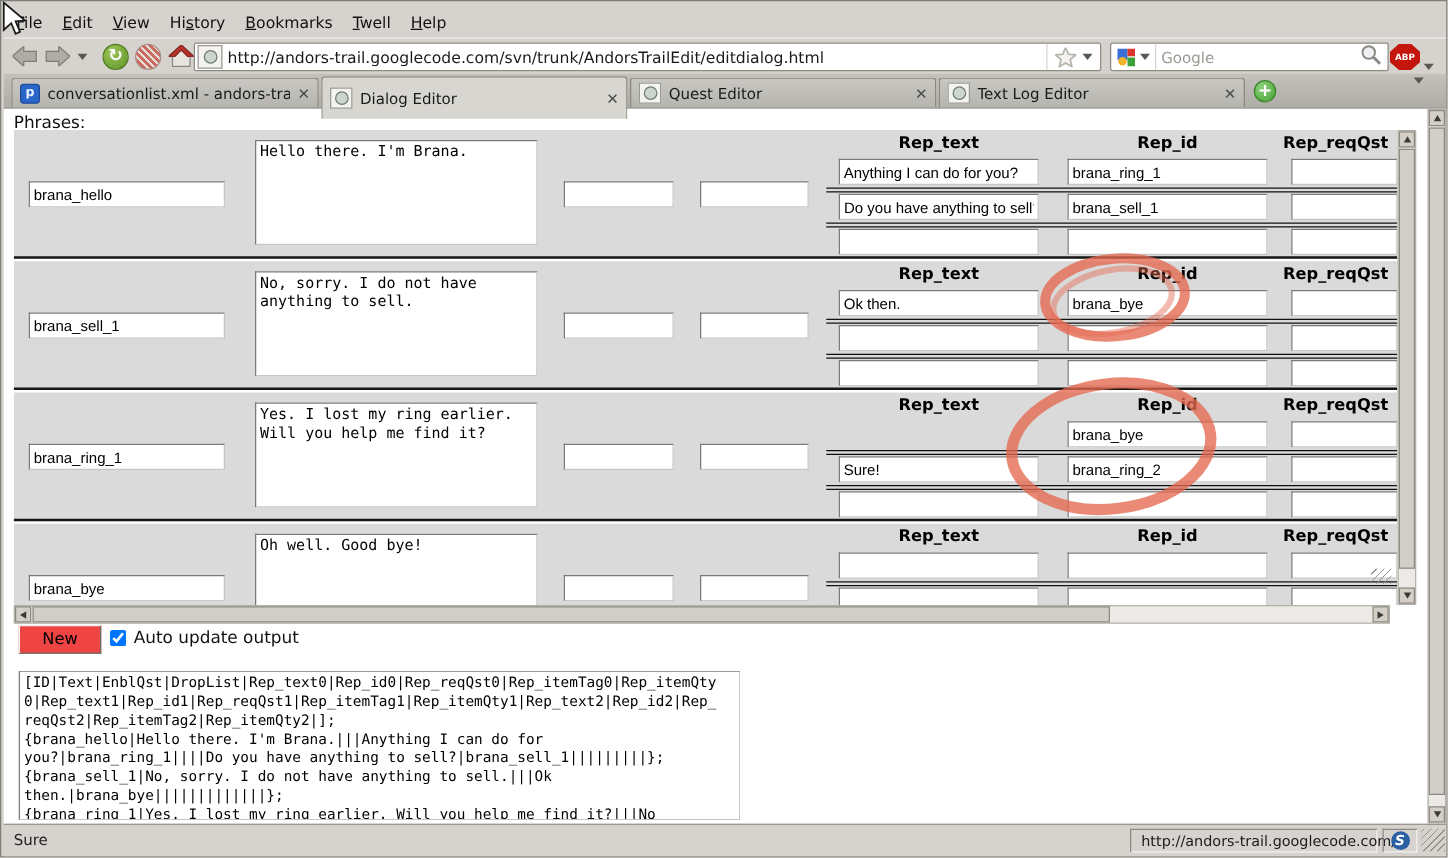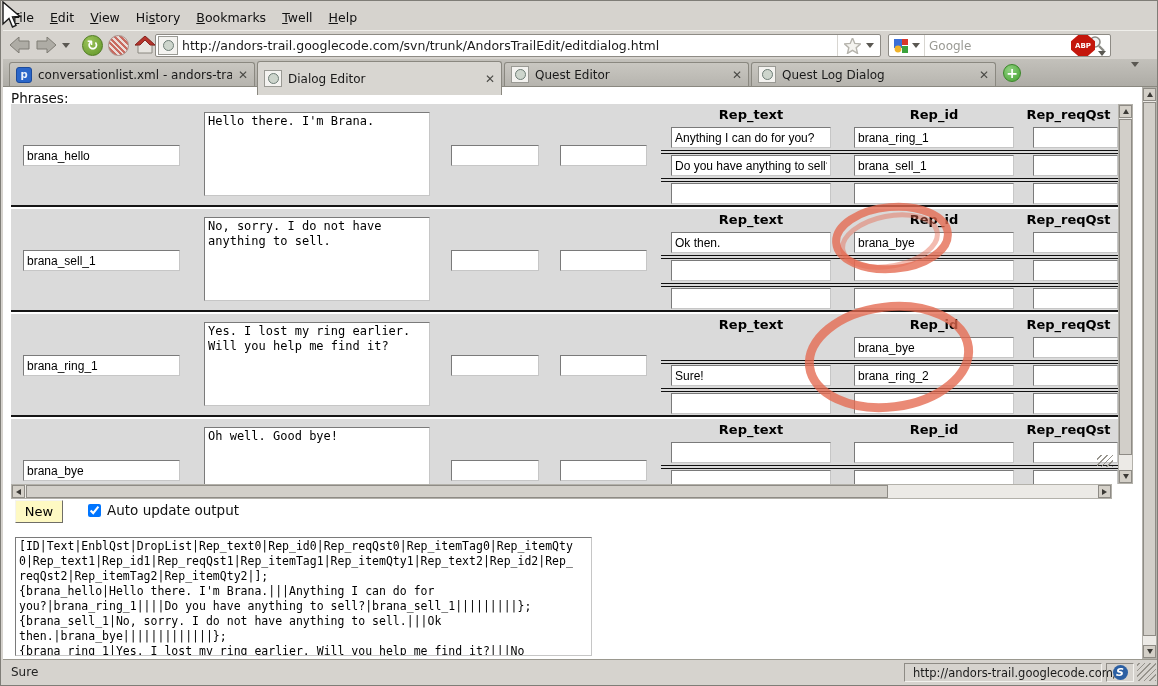--- a/index.html
+++ b/index.html
@@ -21,21 +21,21 @@
   .stopbtn{background:repeating-linear-gradient(45deg,#c96a5f 0 2px,#e9dcd8 2px 4px);border:1px solid #a98f89}
   .urlbar{position:absolute;left:152px;top:3px;width:726px;height:23px;background:#fff;border:1px solid #8e8b85;border-radius:2px;display:flex;align-items:center}
   .favbox{width:20px;height:19px;margin:0 4px 0 2px;border:1px solid #9a9a94;background:#f4f3f0;display:flex;align-items:center;justify-content:center}
   .favdot{width:11px;height:11px;border-radius:50%;background:#cdd5cc;border:1.5px solid #6e7d76}
   .urltext{flex:1;border:0;outline:0;font-size:12.5px;color:#1a1a1a;font-family:"DejaVu Sans",sans-serif;background:transparent}
   .urlctrl{display:flex;align-items:center;gap:5px;padding:0 6px;border-left:1px solid #d8d6d1;height:100%}
   .searchbar{position:absolute;left:885px;top:3px;width:223px;height:23px;background:#fff;border:1px solid #8e8b85;border-radius:2px;display:flex;}
   .searchinput{flex:1;border:0;outline:0;font-size:12px;color:#333;background:transparent;padding-left:4px;font-family:"DejaVu Sans",sans-serif}
   .searchinput::placeholder{color:#9a9a94}
   .engbox{display:flex;align-items:center;gap:3px;padding:0 4px;border-right:1px solid #d8d6d1;height:100%}
-  .abp{position:absolute;left:1068px;top:4px;display:flex;align-items:flex-end;gap:3px}
+  .abp{position:absolute;left:1109px;top:4px;display:flex;align-items:flex-end;gap:3px}
   .abp-badge{width:24px;height:21px;background:#c4160c;color:#fff;font-size:7px;font-weight:bold;display:flex;align-items:center;justify-content:center;clip-path:polygon(30% 0,70% 0,100% 30%,100% 70%,70% 100%,30% 100%,0 70%,0 30%)}
 
   
   .tabbar{position:absolute;left:2px;top:58px;width:1154px;height:28px;background:linear-gradient(#c3c1bb,#aeaca6);border-bottom:1px solid #8a8880}
   .tab{position:absolute;top:3px;height:24px;border:1px solid #8a8880;border-bottom:none;border-radius:3px 3px 0 0;display:flex;align-items:center;padding:0 6px;font-size:12px;color:#1a1a1a;background:linear-gradient(#c9c7c1,#b6b4ae)}
   .tab.active{top:2px;height:34px;background:#d8d6d1;z-index:3}
   .tab .title{flex:1;white-space:nowrap;overflow:hidden;margin:0 6px}
   .tab .fav{width:18px;height:17px;flex:0 0 auto;display:flex;align-items:center;justify-content:center;border:1px solid #9a9a94;background:#f4f3f0}
   .tab .closex{color:#4a4a46;font-weight:bold;font-size:12px;flex:0 0 auto}
   .pfav{width:16px;height:16px;border-radius:3px;background:#2a66c9;color:#eaf1fb;font-size:10px;font-weight:bold;display:flex;align-items:center;justify-content:center;border:1px solid #1b4globals;border:1px solid #1b4a9b}
@@ -65,21 +65,21 @@
   .sb{position:absolute;background:#eceae6;border:1px solid #b3b1aa}
   .sb-thumb{position:absolute;background:#d2cfc9;border:1px solid #8e8b85}
   .sb-btn{position:absolute;width:13px;height:13px;background:#d4d0c8;border:1px solid #8e8b85;display:flex;align-items:center;justify-content:center}
   .t-up{width:0;height:0;border-left:3px solid transparent;border-right:3px solid transparent;border-bottom:5px solid #3c3a36}
   .t-dn{width:0;height:0;border-left:3px solid transparent;border-right:3px solid transparent;border-top:5px solid #3c3a36}
   .t-lf{width:0;height:0;border-top:3px solid transparent;border-bottom:3px solid transparent;border-right:5px solid #3c3a36}
   .t-rt{width:0;height:0;border-top:3px solid transparent;border-bottom:3px solid transparent;border-left:5px solid #3c3a36}
   .grip{background:repeating-linear-gradient(315deg,#96938c 0 1px,transparent 1px 4px)}
 
   
-  .newbtn{position:absolute;left:12px;top:413px;width:48px;height:23px;background:#fef9c3;border:1px solid;border-color:#f4f3ef #6f6d67 #6f6d67 #f4f3ef;font-size:13px;font-family:"DejaVu Sans",sans-serif}
+  .newbtn{position:absolute;left:12px;top:413px;width:66px;height:23px;background:#ef4444;border:1px solid;border-color:#f4f3ef #6f6d67 #6f6d67 #f4f3ef;font-size:13px;font-family:"DejaVu Sans",sans-serif}
   .chk{position:absolute;left:85px;top:417px;width:13px;height:13px}
   .chklabel{position:absolute;left:104px;top:415px;font-size:13.5px;color:#111}
   .output{position:absolute;left:12px;top:450px;width:577px;height:119px;background:#fff;border:1px solid;border-color:#7a7a7a #c6c6c6 #c6c6c6 #7a7a7a;font-family:"DejaVu Sans Mono",monospace;font-size:11.5px;line-height:15px;padding:1px 3px;resize:none;overflow-y:scroll;overflow-x:hidden;white-space:pre-wrap;outline:0;color:#000}
   .output::-webkit-scrollbar{width:14px}
   .output::-webkit-scrollbar-track{background:#eceae6;border-left:1px solid #b3b1aa}
   .output::-webkit-scrollbar-thumb{background:#d2cfc9;border:1px solid #8e8b85}
   .output::-webkit-scrollbar-button:vertical{height:13px;background:#d4d0c8;border:1px solid #8e8b85}
 
   
   .statusbar{position:absolute;left:2px;top:658px;width:1154px;height:26px;background:#d6d3ce;border-top:1px solid #9a988f;font-size:12px;color:#222}
@@ -183,21 +183,21 @@
       <span class="fav">
           <span class="favdot"></span>
         </span>
       <span class="title">Quest Editor</span>
       <span class="closex">✕</span>
     </div>
     <div class="tab" style="left:748px;width:245px">
       <span class="fav">
           <span class="favdot"></span>
         </span>
-      <span class="title">Quest Log Dialog</span>
+      <span class="title">Text Log Editor</span>
       <span class="closex">✕</span>
     </div>
     <div class="newtab">+</div>
     <div class="alltabs"><span class="tri-down"></span></div>
   </div>
 
   <div class="content">
     <div class="phrases-label">Phrases:</div>
 
     <div class="panel">

